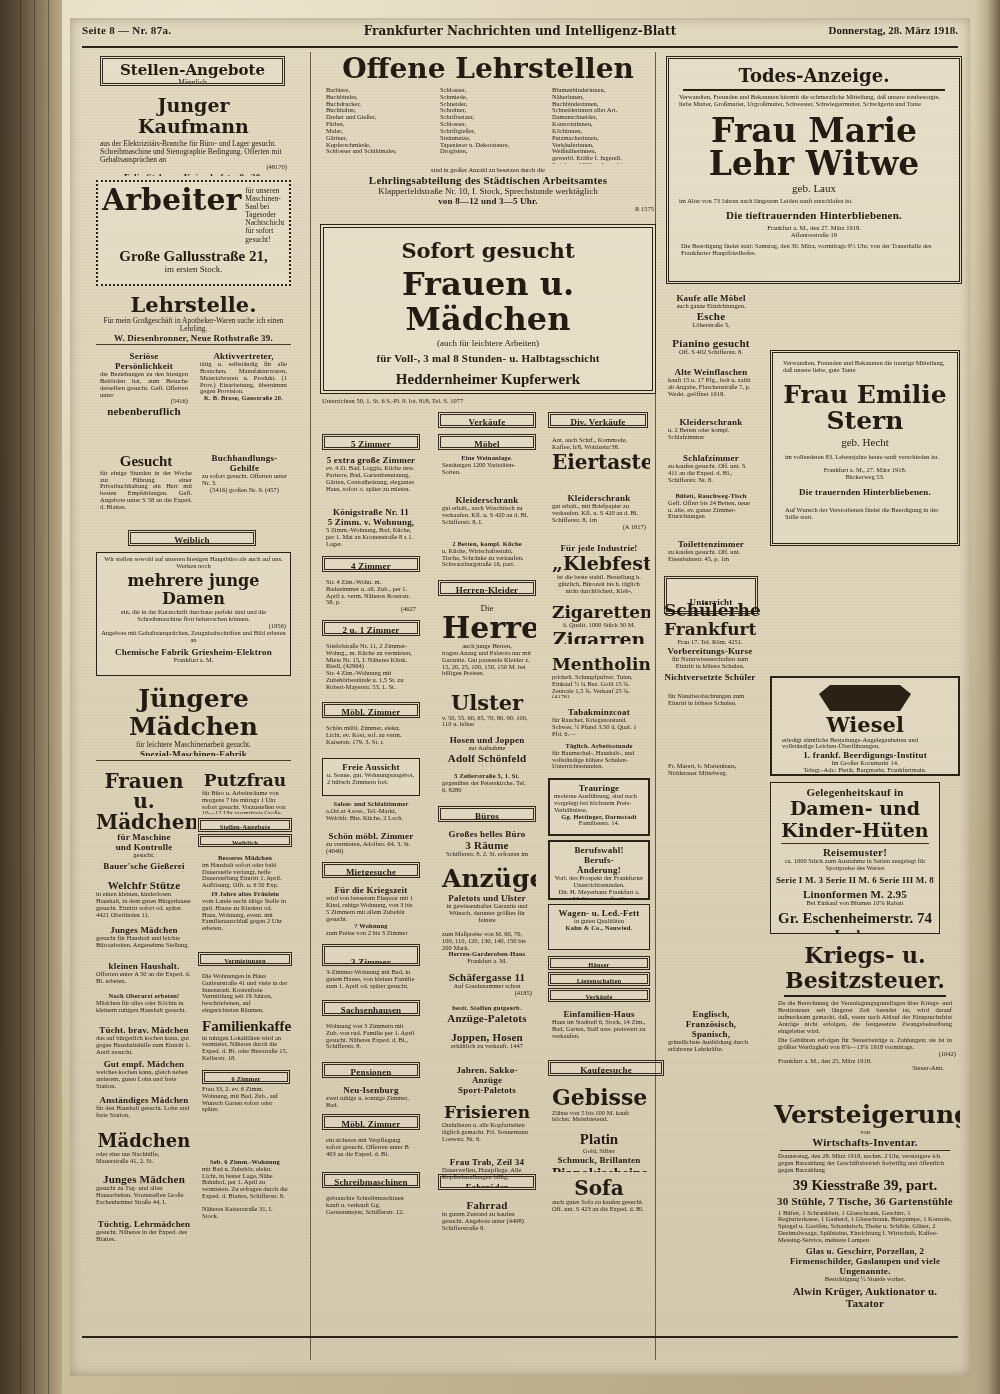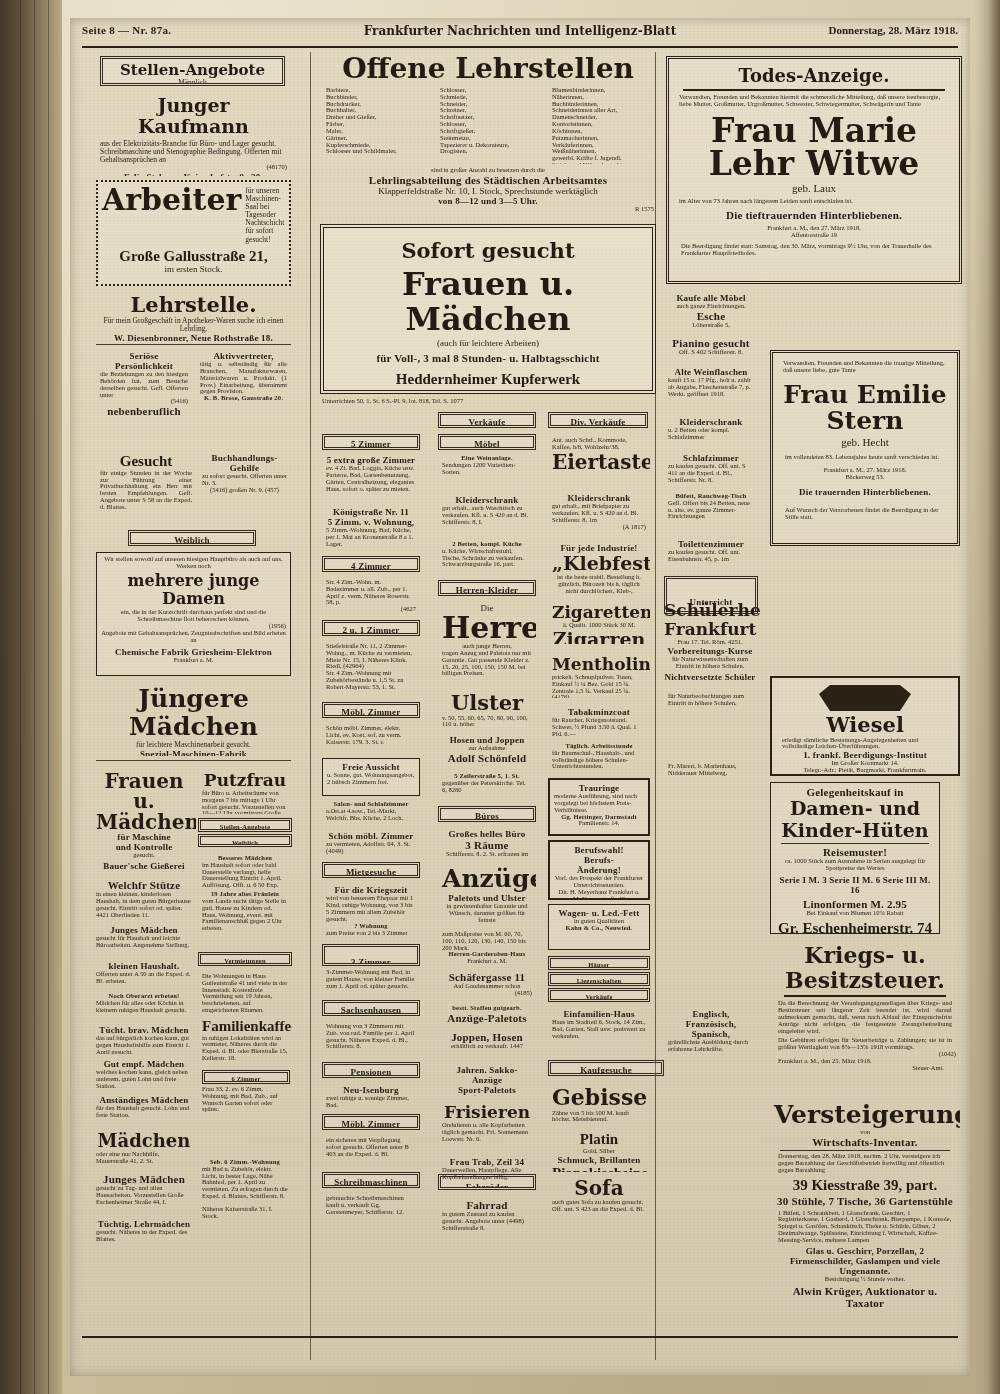--- a/index.html
+++ b/index.html
@@ -120,21 +120,21 @@
   <div class="box" style="left:96px;top:180px;width:195px;height:106px;border:2px dotted #2b2216;">
     <div class="t-fr" style="font-size:30px;font-weight:bold;float:left;line-height:1;margin-right:4px;">Arbeiter</div>
     <div class="xxs left" style="overflow:hidden;padding-top:2px">für unseren Maschinen-Saal bei Tagesoder Nachtschicht für sofort gesucht!</div>
     <div class="md" style="clear:both;margin-top:4px">Große Gallusstraße 21,</div>
     <div class="xs">im ersten Stock.</div>
   </div>
 
   <div class="box noborder" style="left:96px;top:290px;width:195px;height:52px;">
     <div class="t-fr" style="font-size:21px;font-weight:bold;">Lehrstelle.</div>
     <div class="xxs">Für mein Großgeschäft in Apotheker-Waren suche ich einen Lehrling.</div>
-    <div class="xs hd">W. Diesenbronner, Neue Rothstraße 18.</div>
+    <div class="xs hd">W. Diesenbronner, Neue Rothstraße 39.</div>
   </div>
   <div class="rule" style="left:96px;top:344px;width:195px;height:1px;background:#4a3d2a;"></div>
 
   <div class="box noborder left" style="left:96px;top:348px;width:96px;height:100px;">
     <div class="xs hd center">Seriöse Persönlichkeit</div>
     <div class="tiny just">die Beziehungen zu den hiesigen Behörden hat, zum Besuche derselben gesucht. Gefl. Offerten unter</div>
     <div class="tiny" style="text-align:right">(5416)</div>
     <div class="sm hd center">nebenberuflich</div>
   </div>
   <div class="box noborder left" style="left:196px;top:348px;width:95px;height:100px;">
@@ -695,21 +695,21 @@
     <div class="tiny">Im Großer Kornmarkt 14.</div>
     <div class="tiny">Telegr.-Adr.: Pietät, Bargmarkt, Frankfurtmain.</div>
   </div>
 
   <div class="box" style="left:770px;top:782px;width:170px;height:152px;border:1px solid #2b2216;">
     <div class="sm hd">Gelegenheitskauf in</div>
     <div class="t-fr" style="font-size:19px;font-weight:bold">Damen- und Kinder-Hüten</div>
     <div class="sep"></div>
     <div class="sm hd">Reisemuster!</div>
     <div class="tiny">ca. 1000 Stück zum Ausnahme in Serien ausgelegt für Spottpreise des Wertes</div>
-    <div class="xs hd" style="margin-top:3px">Serie I M. 3  Serie II M. 6  Serie III M. 16</div>
+    <div class="xs hd" style="margin-top:3px">Serie I M. 3  Serie II M. 6  Serie III M. 8</div>
     <div class="sm hd" style="margin-top:3px">Linonformen M. 2.95</div>
     <div class="tiny">Bei Einkauf von Blumen 10% Rabatt</div>
     <div class="md" style="margin-top:3px">Gr. Eschenheimerstr. 74 Laden</div>
 
   </div>
 
   <div class="box noborder left" style="left:664px;top:690px;width:94px;height:60px;">
     <div class="tiny">für Naturbeobachtungen zum Eintritt in höhere Schulen.</div>
   </div>
 

